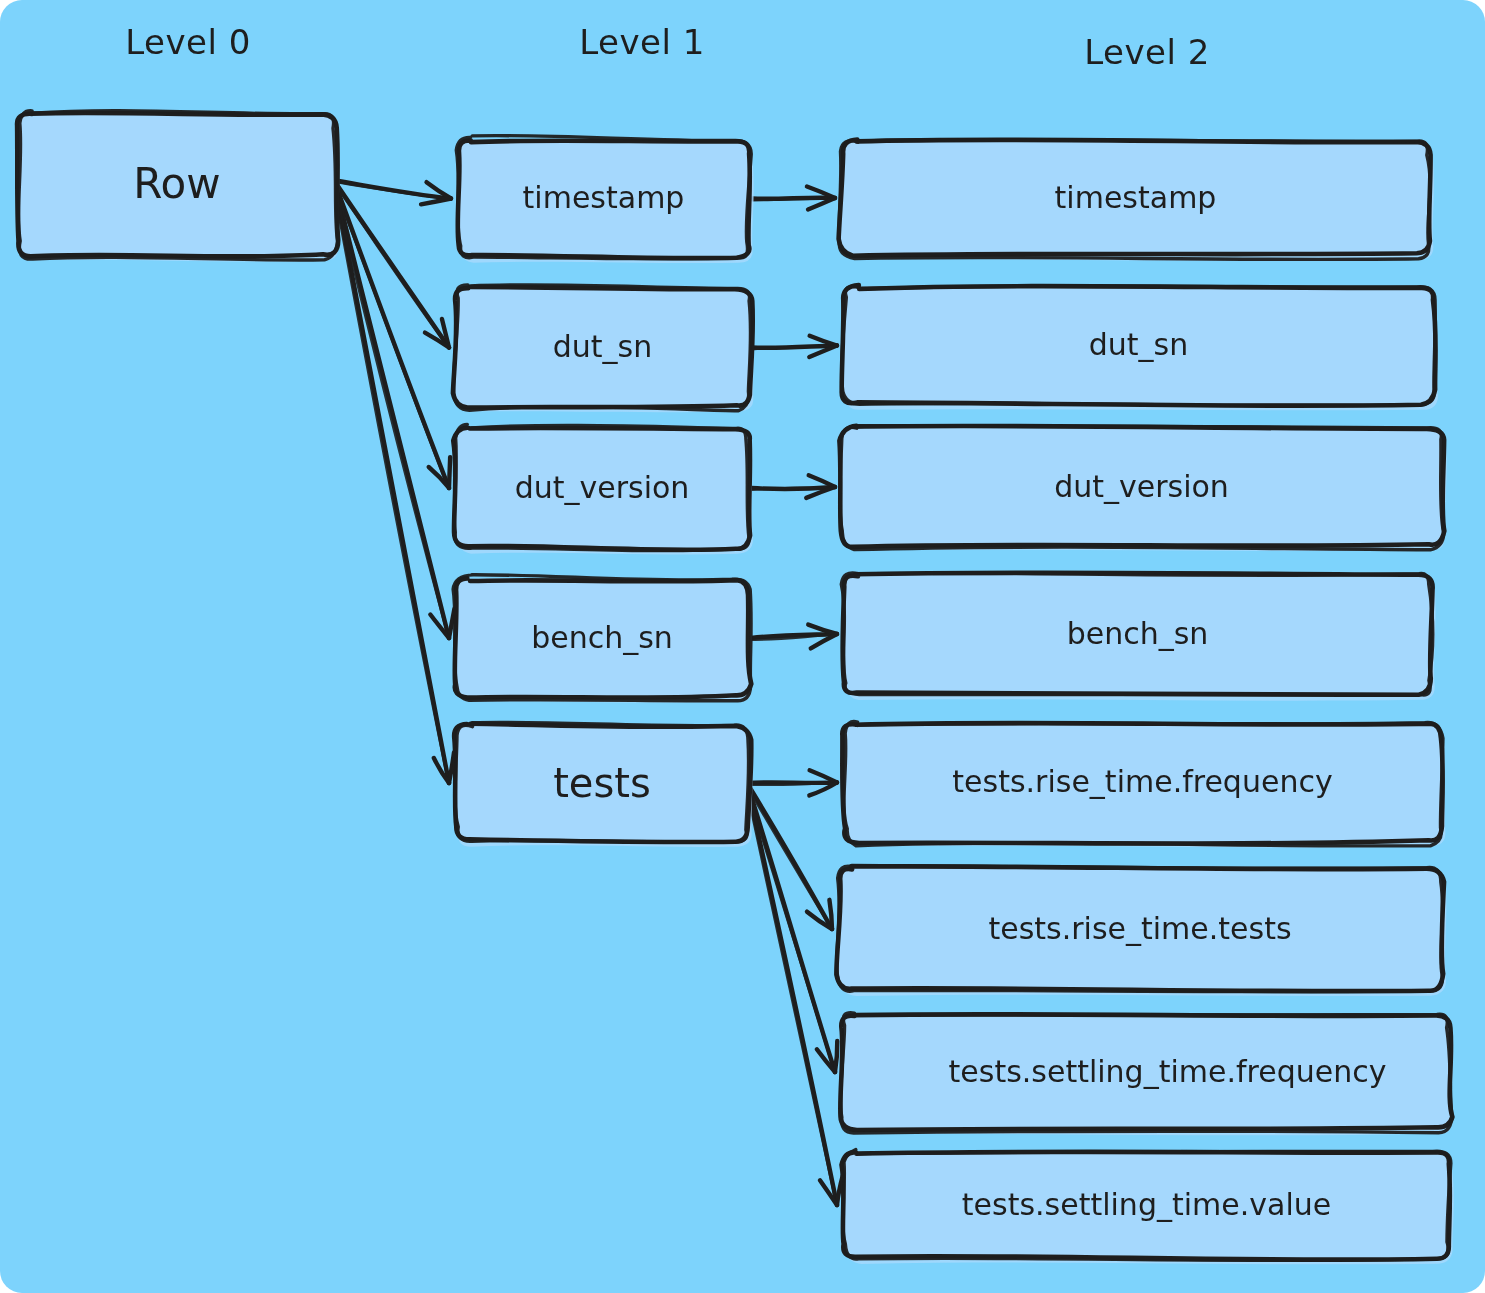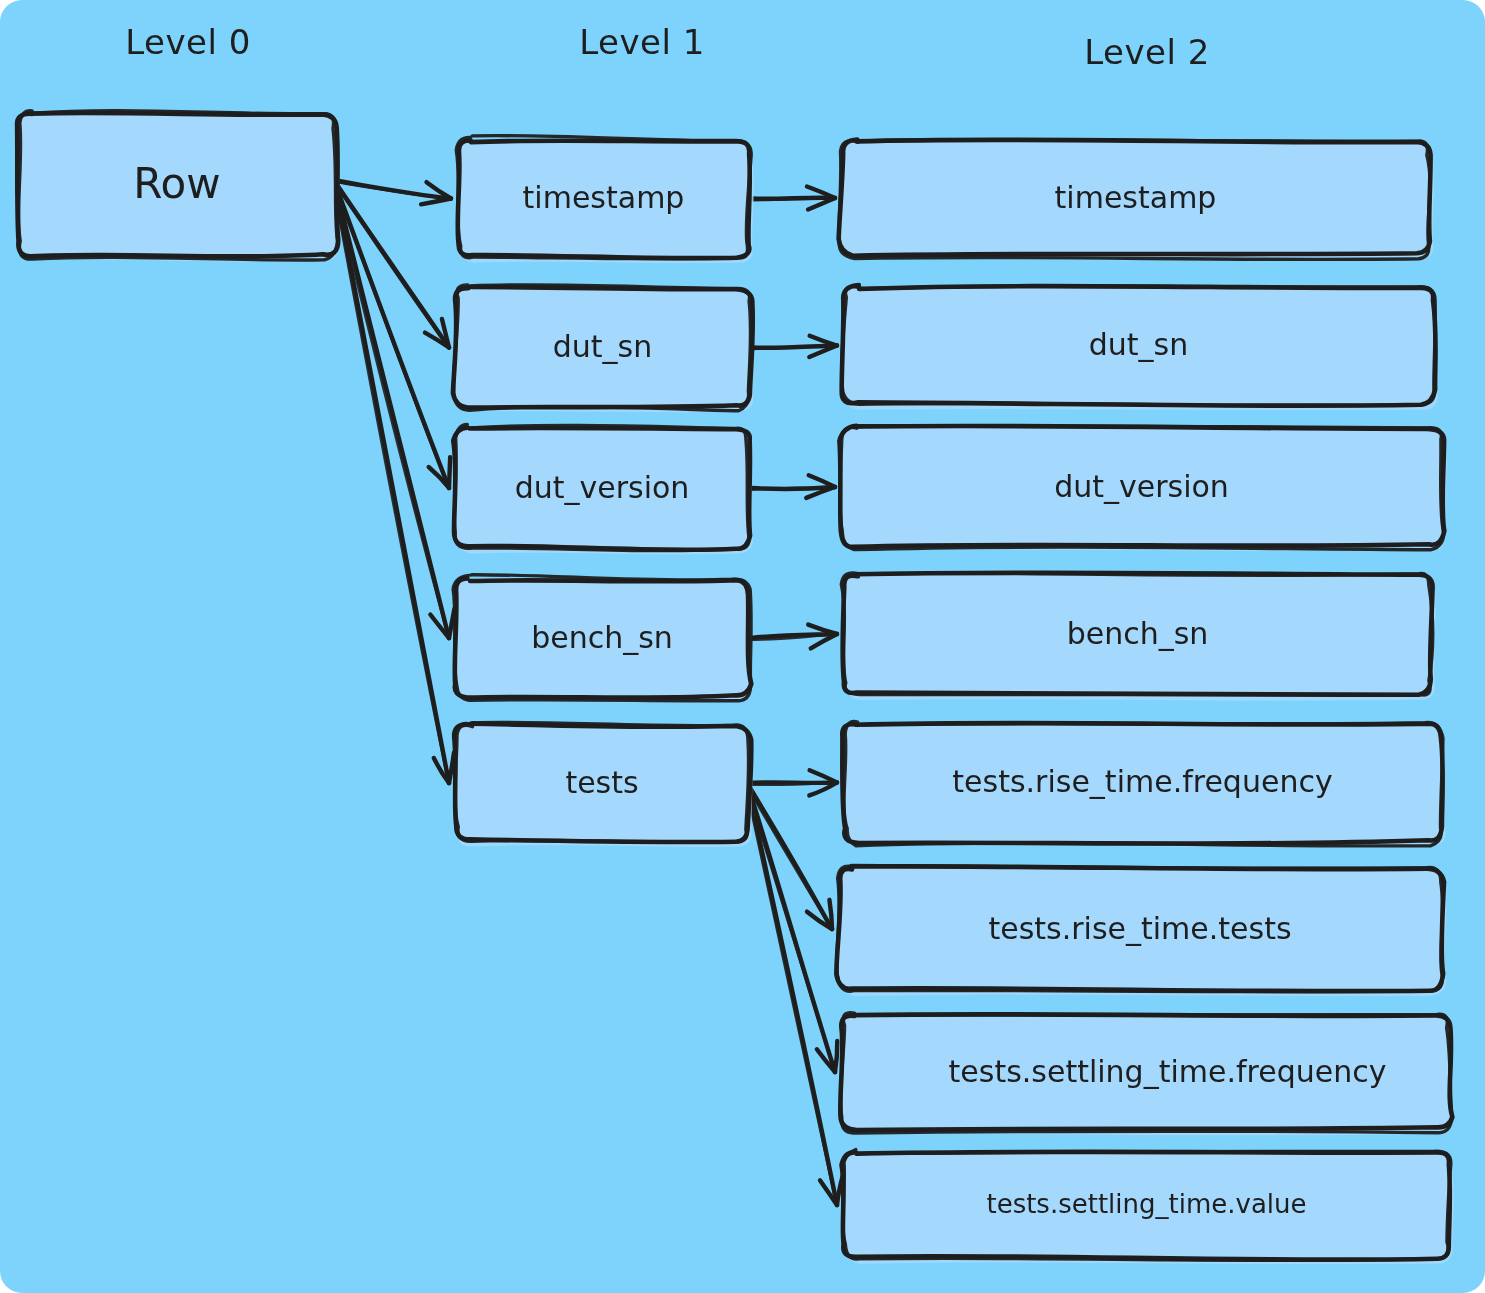--- a/index.html
+++ b/index.html
@@ -240,21 +240,21 @@
       <div class="node" style="left: 455px; top: 288px; width: 295px; height: 119px;">
         <span class="node-label" style="font-size: 30px;">dut_sn</span>
       </div>
       <div class="node" style="left: 455px; top: 428px; width: 294px; height: 120px;">
         <span class="node-label" style="font-size: 30px;">dut_version</span>
       </div>
       <div class="node" style="left: 455px; top: 579px; width: 294px; height: 118px;">
         <span class="node-label" style="font-size: 30px;">bench_sn</span>
       </div>
       <div class="node" style="left: 455px; top: 725px; width: 294px; height: 116px;">
-        <span class="node-label" style="font-size: 30px;">tests</span>
+        <span class="node-label" style="font-size: 40px;">tests</span>
       </div>
       <div class="node" style="left: 841px; top: 141px; width: 589px; height: 114px;">
         <span class="node-label" style="font-size: 30px;">timestamp</span>
       </div>
       <div class="node" style="left: 843px; top: 287px; width: 591px; height: 117px;">
         <span class="node-label" style="font-size: 30px;">dut_sn</span>
       </div>
       <div class="node" style="left: 841px; top: 428px; width: 601px; height: 118px;">
         <span class="node-label" style="font-size: 30px;">dut_version</span>
       </div>
@@ -264,16 +264,16 @@
       <div class="node" style="left: 843px; top: 723px; width: 599px; height: 119px;">
         <span class="node-label" style="font-size: 30px;">tests.rise_time.frequency</span>
       </div>
       <div class="node" style="left: 838px; top: 868px; width: 604px; height: 122px;">
         <span class="node-label" style="font-size: 30px;">tests.rise_time.tests</span>
       </div>
       <div class="node" style="left: 841px; top: 1015px; width: 609px; height: 114px;">
         <span class="node-label" style="font-size: 30px; margin-left: 44px;">tests.settling_time.frequency</span>
       </div>
       <div class="node" style="left: 843px; top: 1152px; width: 607px; height: 106px;">
-        <span class="node-label" style="font-size: 26px;">tests.settling_time.value</span>
+        <span class="node-label" style="font-size: 30px;">tests.settling_time.value</span>
       </div>
     </div>
 </div>
 
 </body></html>

